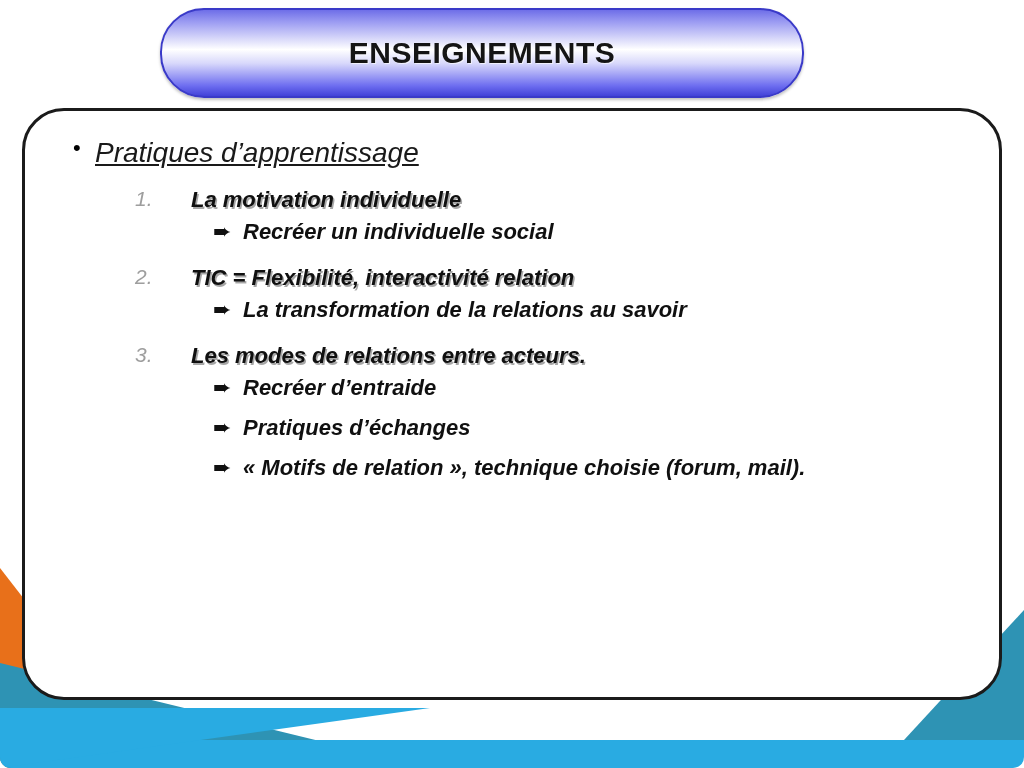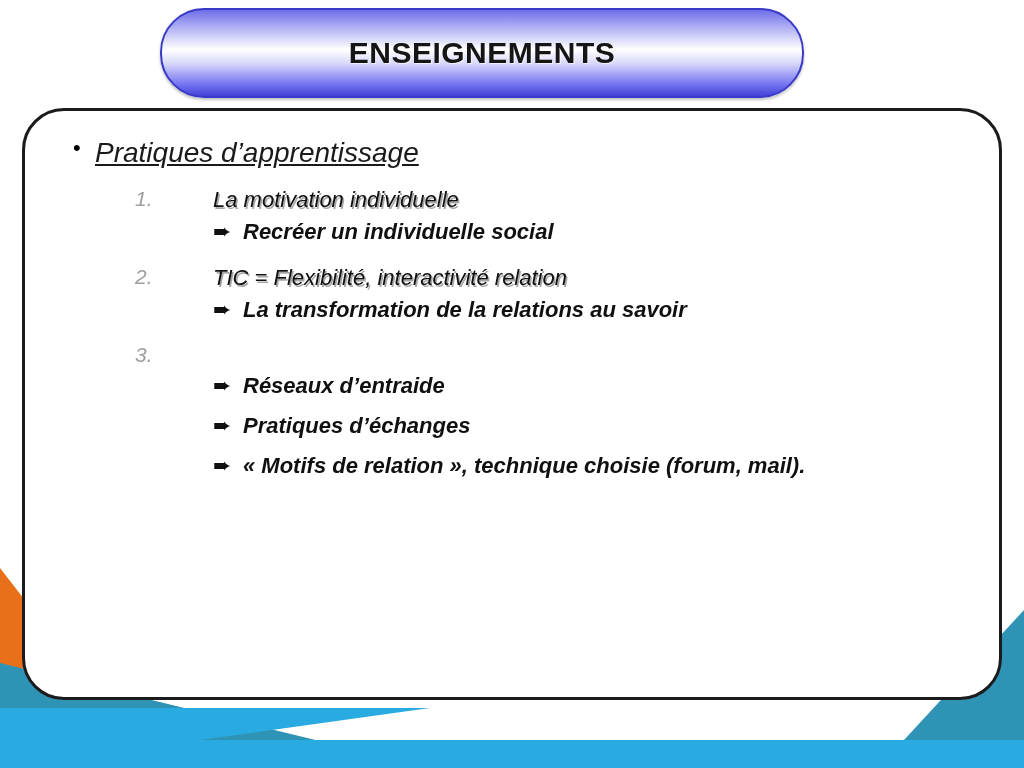--- a/index.html
+++ b/index.html
@@ -7,20 +7,21 @@
     padding: 0;
     background: #ffffff;
   }
   #slide {
     position: relative;
     width: 1024px;
     height: 768px;
     background: #ffffff;
     overflow: hidden;
     font-family: "Liberation Sans", sans-serif;
+    border-radius: 11px;
   }
 
   
   .deco {
     position: absolute;
     pointer-events: none;
   }
   #deco-orange-left {
     left: 0;
     bottom: 0;
@@ -139,25 +140,25 @@
     flex: 0 0 66px;
     width: 66px;
     padding-left: 84px;
     box-sizing: border-box;
     font-size: 21px;
     font-style: italic;
     color: #9E9E9E;
   }
   .num-text {
     font-size: 22px;
-    font-weight: normal;
+    font-weight: bold;
     font-style: italic;
     color: #101010;
     text-shadow: 1.5px 1.5px 0 rgba(0,0,0,0.35);
-    margin-left: 78px;
+    margin-left: 56px;
     text-align: center;
   }
 
   .arrow-row {
     display: flex;
     align-items: baseline;
     margin: 0 0 6px 0;
     padding-left: 162px;
   }
   .arrow-glyph {
@@ -216,24 +217,25 @@
       </div>
       <div class="arrow-row">
         <span class="arrow-glyph">➨</span>
         <span class="arrow-text">La transformation de la relations au savoir</span>
       </div>
 
       <div class="spacer-sm"></div>
 
       <div class="num-row">
         <span class="num-marker">3.</span>
-      </div>
-      <div class="arrow-row">
-        <span class="arrow-glyph">➨</span>
-        <span class="arrow-text">Réseaux d’entraide</span>
+        <span class="num-text">Les modes de relations entre acteurs.</span>
+      </div>
+      <div class="arrow-row">
+        <span class="arrow-glyph">➨</span>
+        <span class="arrow-text">Recréer d’entraide</span>
       </div>
       <div class="spacer-xs"></div>
       <div class="arrow-row">
         <span class="arrow-glyph">➨</span>
         <span class="arrow-text">Pratiques d’échanges</span>
       </div>
       <div class="spacer-xs"></div>
       <div class="arrow-row">
         <span class="arrow-glyph">➨</span>
         <span class="arrow-text">« Motifs de relation », technique choisie (forum, mail).</span>

